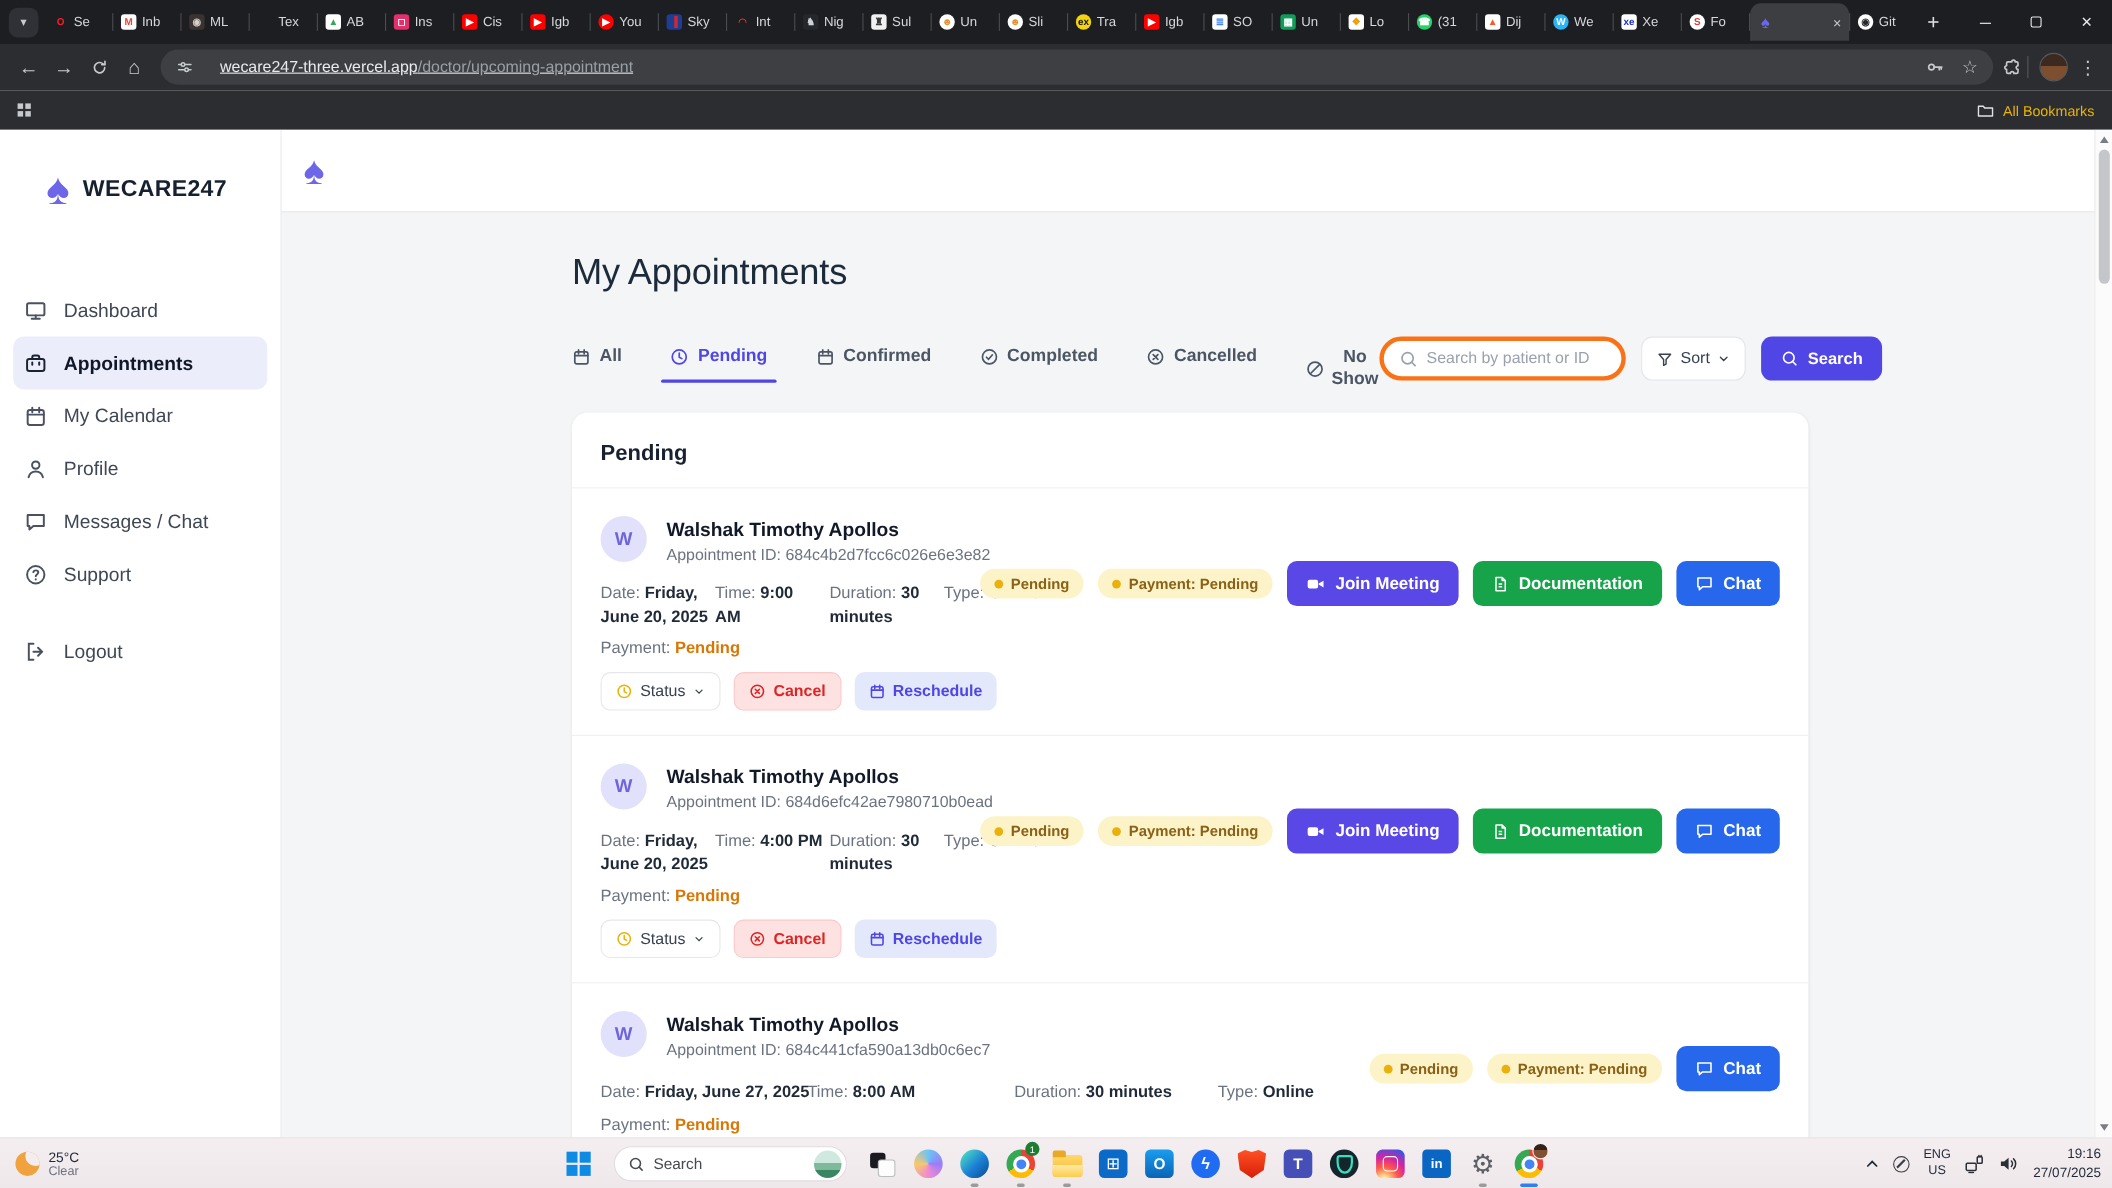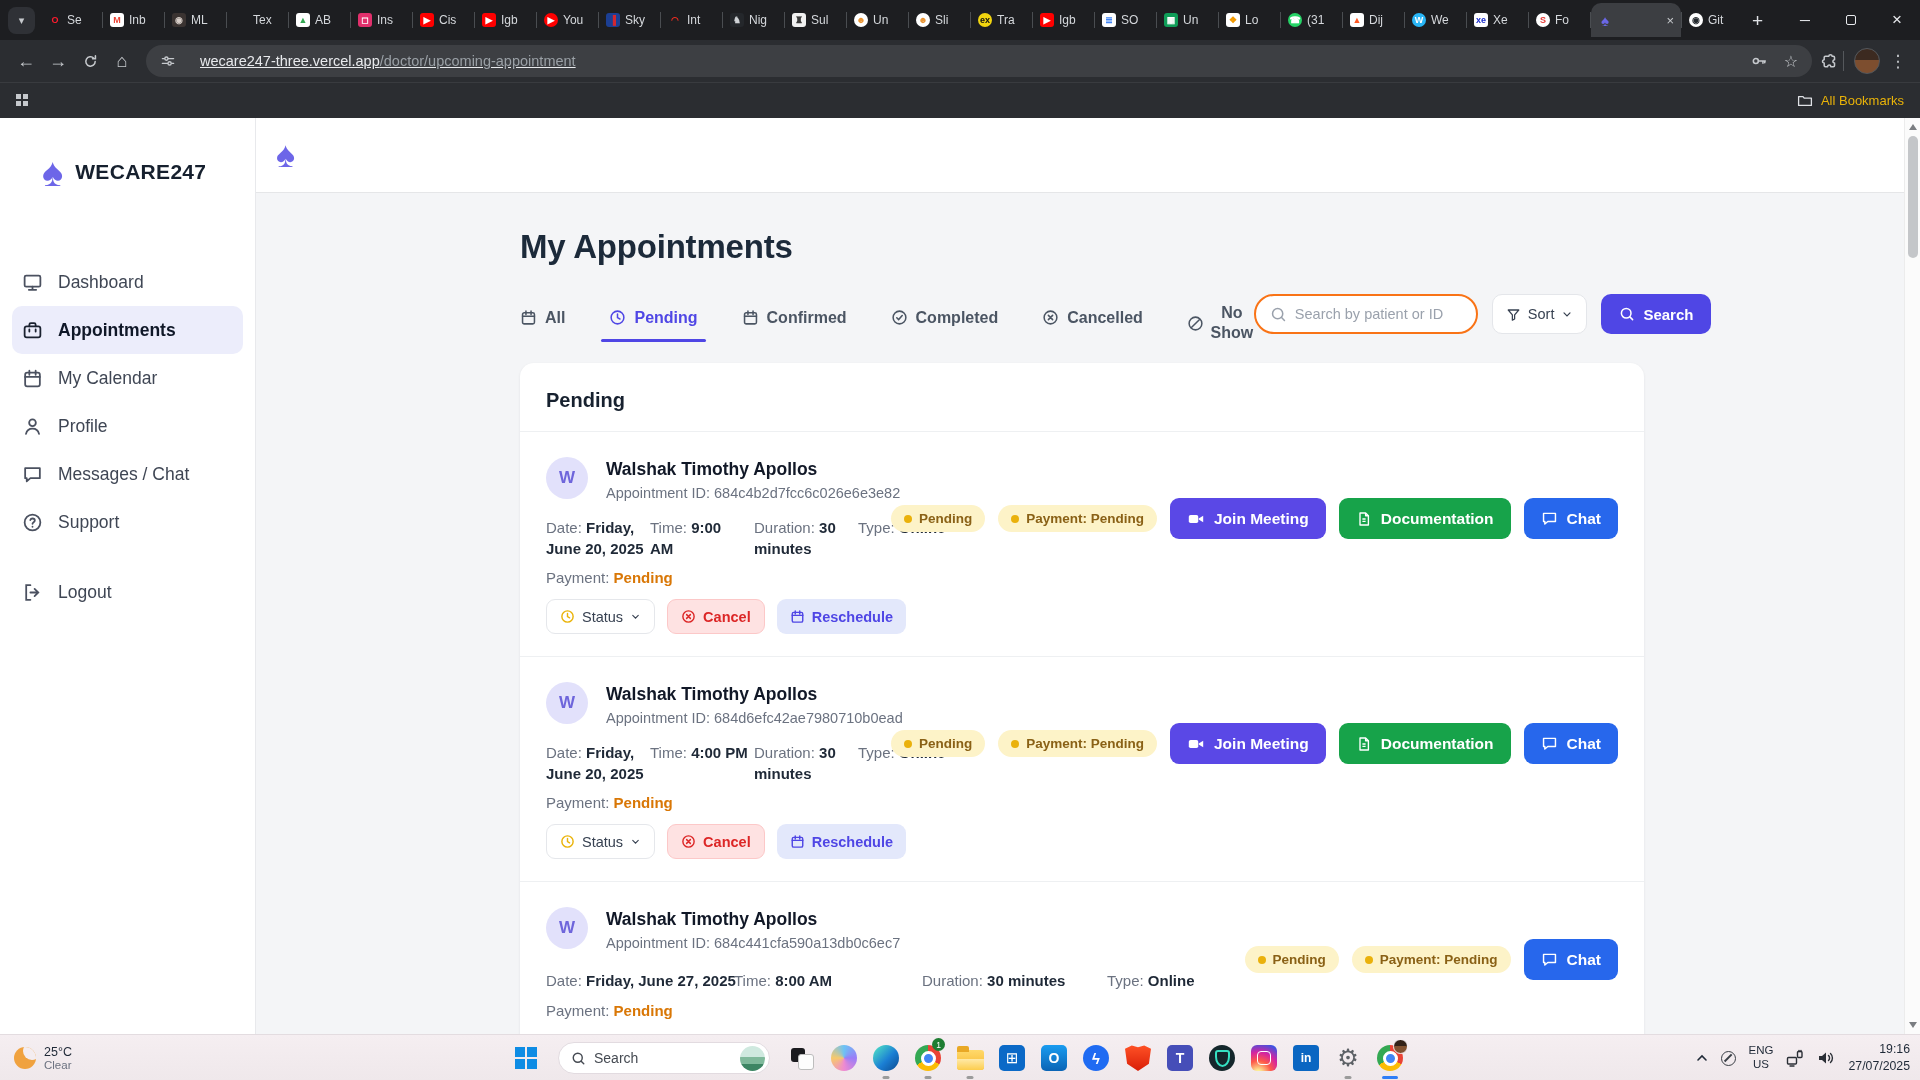--- a/index.html
+++ b/index.html
@@ -72,34 +72,34 @@
   .nav-item.active { background:#ecedfb; color:#101828; font-weight:700; }
   .nav-item.active svg { stroke:#1b2230; }
   .nav-item.logout { margin-top:22px; }
 
   
   .main { flex:1; display:flex; flex-direction:column; min-width:0; }
   .topbar { height:74px; background:#fff; display:flex; align-items:center; padding-left:20px;
     box-shadow:0 1px 0 rgba(0,0,0,.06); flex:none; }
   .topbar .leaf { font-size:36px; }
   .content { flex:1; padding:36px 0 0 264px; }
-  h1.page-title { font-size:33px; font-weight:700; color:#1c2a3a; margin-bottom:28px; letter-spacing:-.2px; }
+  h1.page-title { font-size:33px; font-weight:400; color:#1c2a3a; margin-bottom:40px; letter-spacing:-.2px; }
 
   .filter-row { display:flex; align-items:flex-start; width:1176px; }
-  .ftabs { display:flex; align-items:center; gap:44px; padding-top:9px; }
+  .ftabs { display:flex; align-items:flex-start; gap:44px; padding-top:9px; }
   .ftab { display:flex; align-items:center; gap:8px; color:#4b5563; font-size:16px; font-weight:600;
     padding-bottom:15px; position:relative; white-space:nowrap; }
   .ftab svg { width:17px; height:17px; flex:none; }
   .ftab.active { color:#4f46e5; }
   .ftab.active::after { content:""; position:absolute; left:-8px; right:-8px; bottom:0; height:3px; background:#4f46e5; border-radius:2px; }
   .ftab.noshow { gap:6px; }
   .ftab.noshow .wrap2 { white-space:normal; width:44px; line-height:1.25; text-align:center; }
 
   .filter-right { margin-left:auto; display:flex; align-items:center; gap:14px; }
-  .searchbox { width:224px; height:40px; background:#fff; border:2px solid #f97316; border-radius:20px;
+  .searchbox { width:224px; height:40px; background:#fff; border:4px solid #f97316; border-radius:20px;
     display:flex; align-items:center; padding:0 14px; gap:8px; color:#9aa1ac; }
   .searchbox input { border:0; outline:0; flex:1; font-size:14.5px; color:#374151; background:transparent; min-width:0;
     font-family:"Liberation Sans",sans-serif; }
   .searchbox input::placeholder { color:#9aa1ac; }
   .sortbtn { height:40px; background:#fff; border:1px solid #e4e6ea; border-radius:10px; display:flex; align-items:center;
     gap:7px; padding:0 13px; font-size:14.5px; color:#374151; }
   .searchbtn { height:40px; background:#4f46e5; color:#fff; border:0; border-radius:10px; display:flex; align-items:center;
     gap:8px; padding:0 18px; font-size:15px; font-weight:600; font-family:"Liberation Sans",sans-serif; }
 
   

